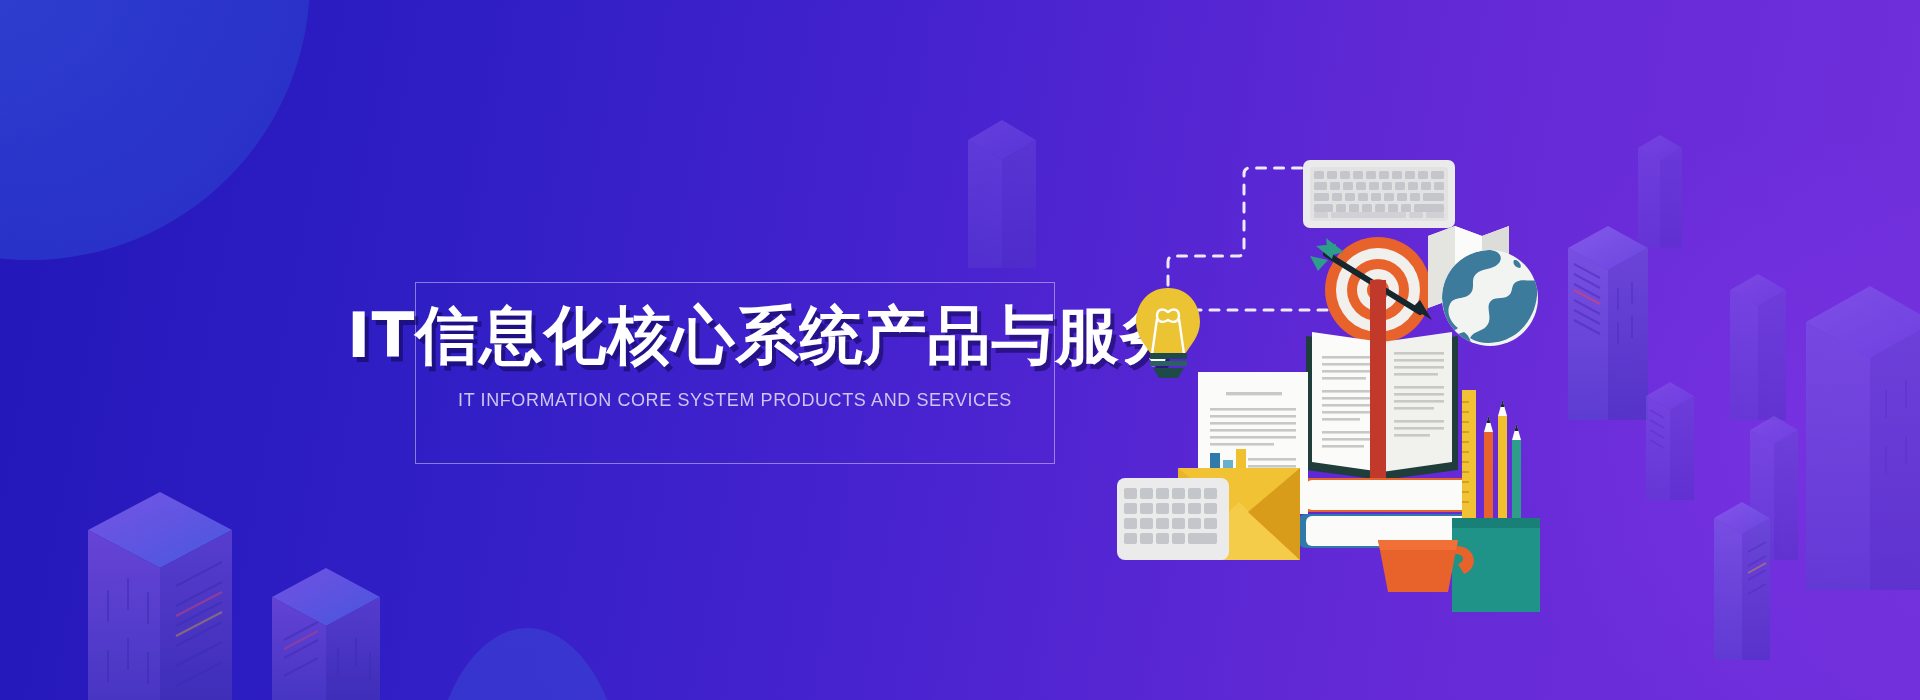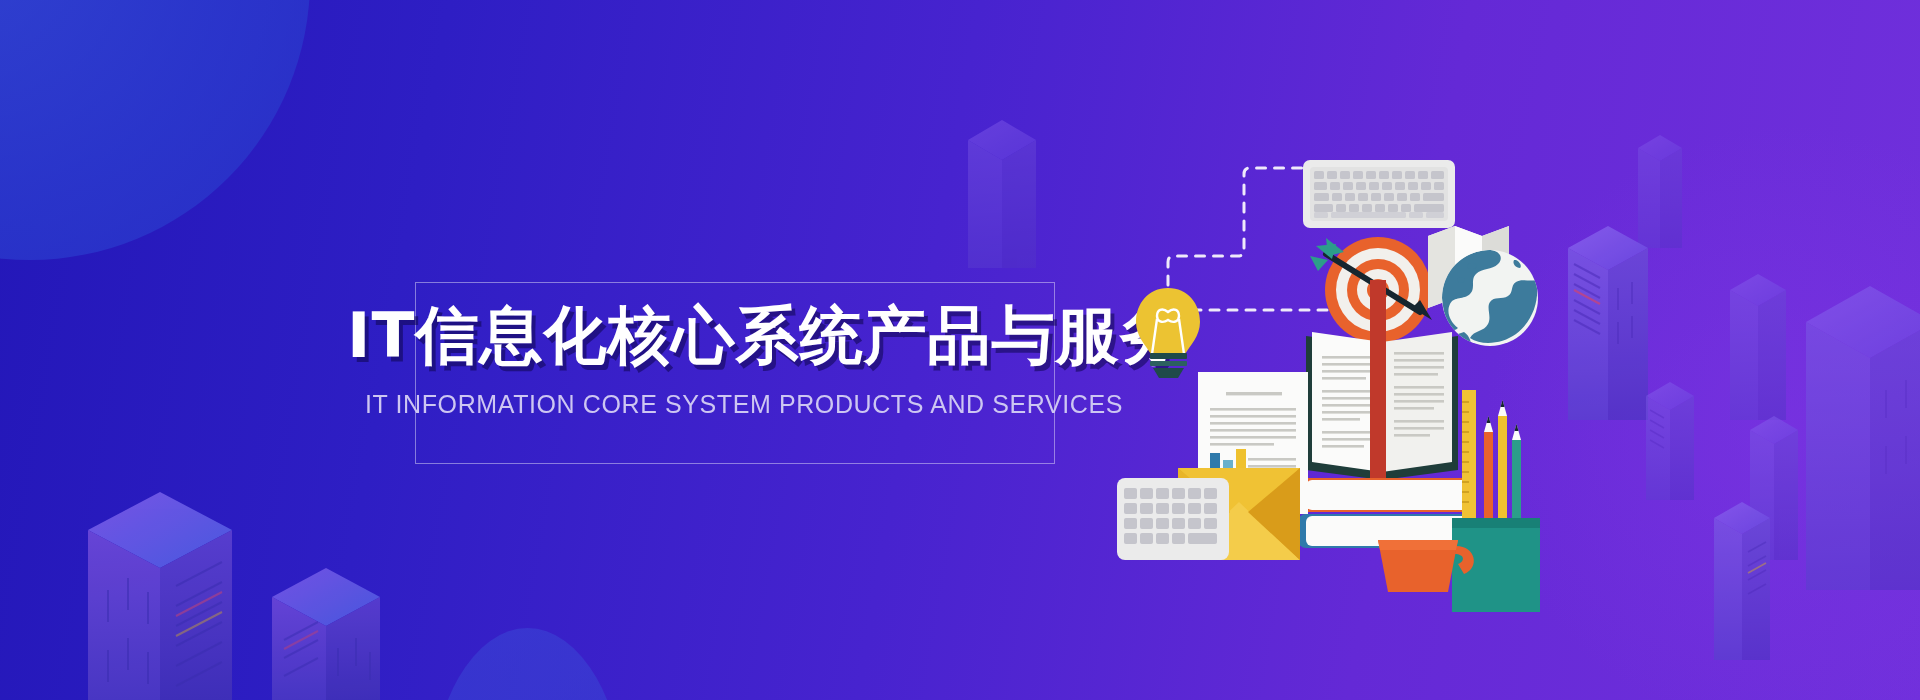--- a/index.html
+++ b/index.html
@@ -36,21 +36,21 @@
   }
   #title-cn {
     position:absolute; left:-68px; top:22px; width:770px;
     font-size:63px; font-weight:bold; letter-spacing:1px; color:#ffffff;
     white-space:nowrap; line-height:1;
     text-shadow: 4px 5px 0 rgba(14,6,78,.55);
     font-family:"DejaVu Sans","Liberation Sans",sans-serif;
   }
   #title-en {
     position:absolute; left:-50px; top:108px; width:740px; text-align:center;
-    font-size:25px; letter-spacing:.6px; color:#cdc6f2; white-space:nowrap;
+    font-size:18px; letter-spacing:.6px; color:#cdc6f2; white-space:nowrap;
   }
 
   
   #illustration { position:absolute; left:1120px; top:140px; width:460px; height:430px; }
 
   svg { display:block; overflow:visible; }
 </style>
 </head>
 <body>
 

